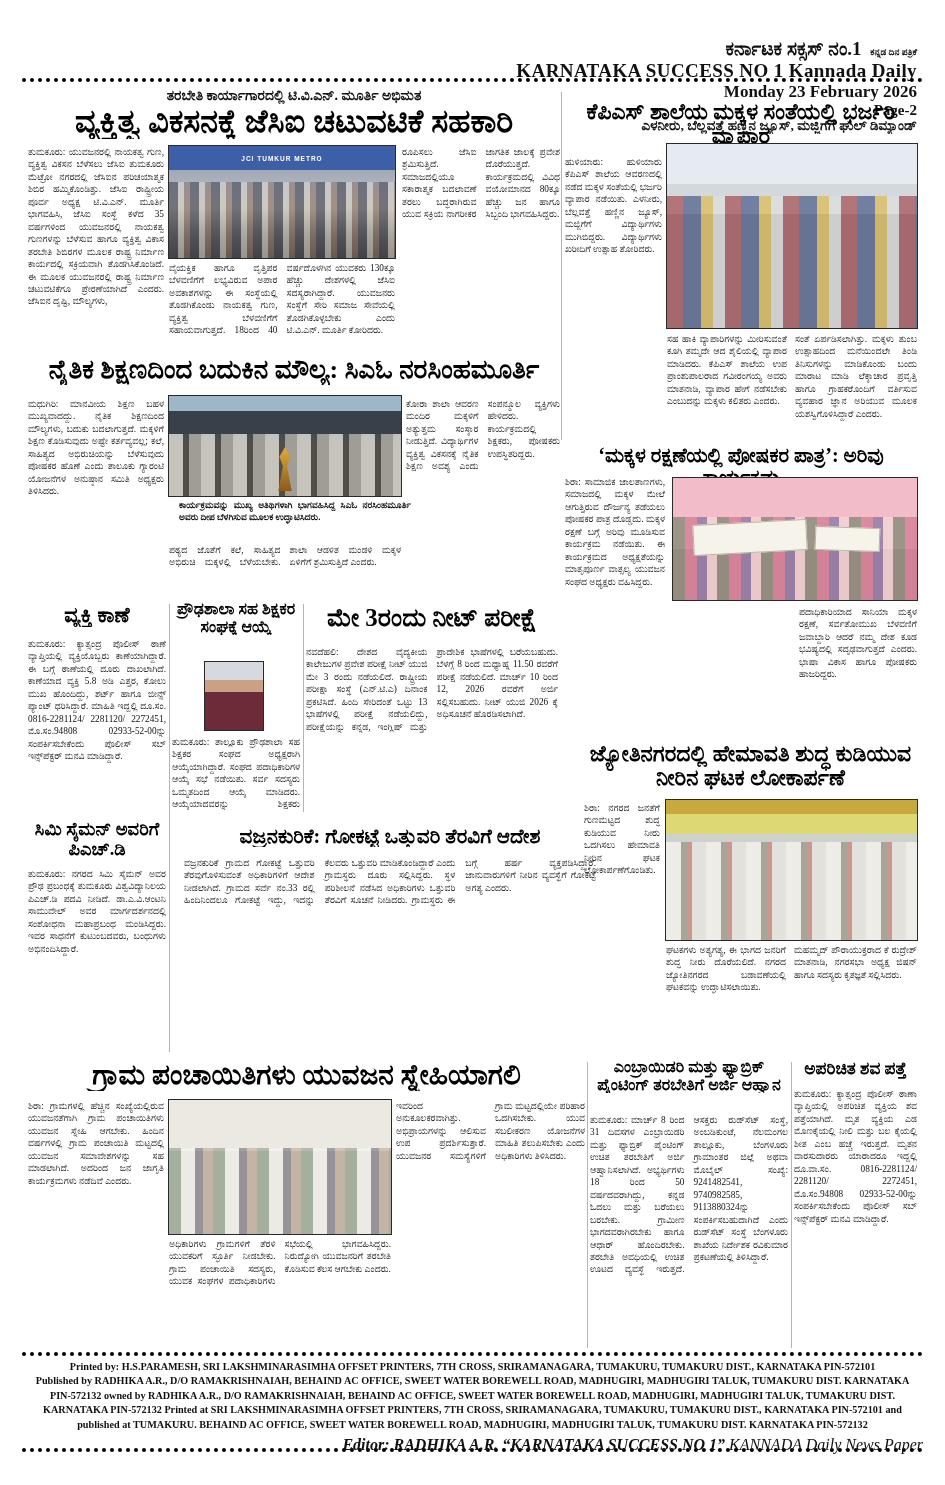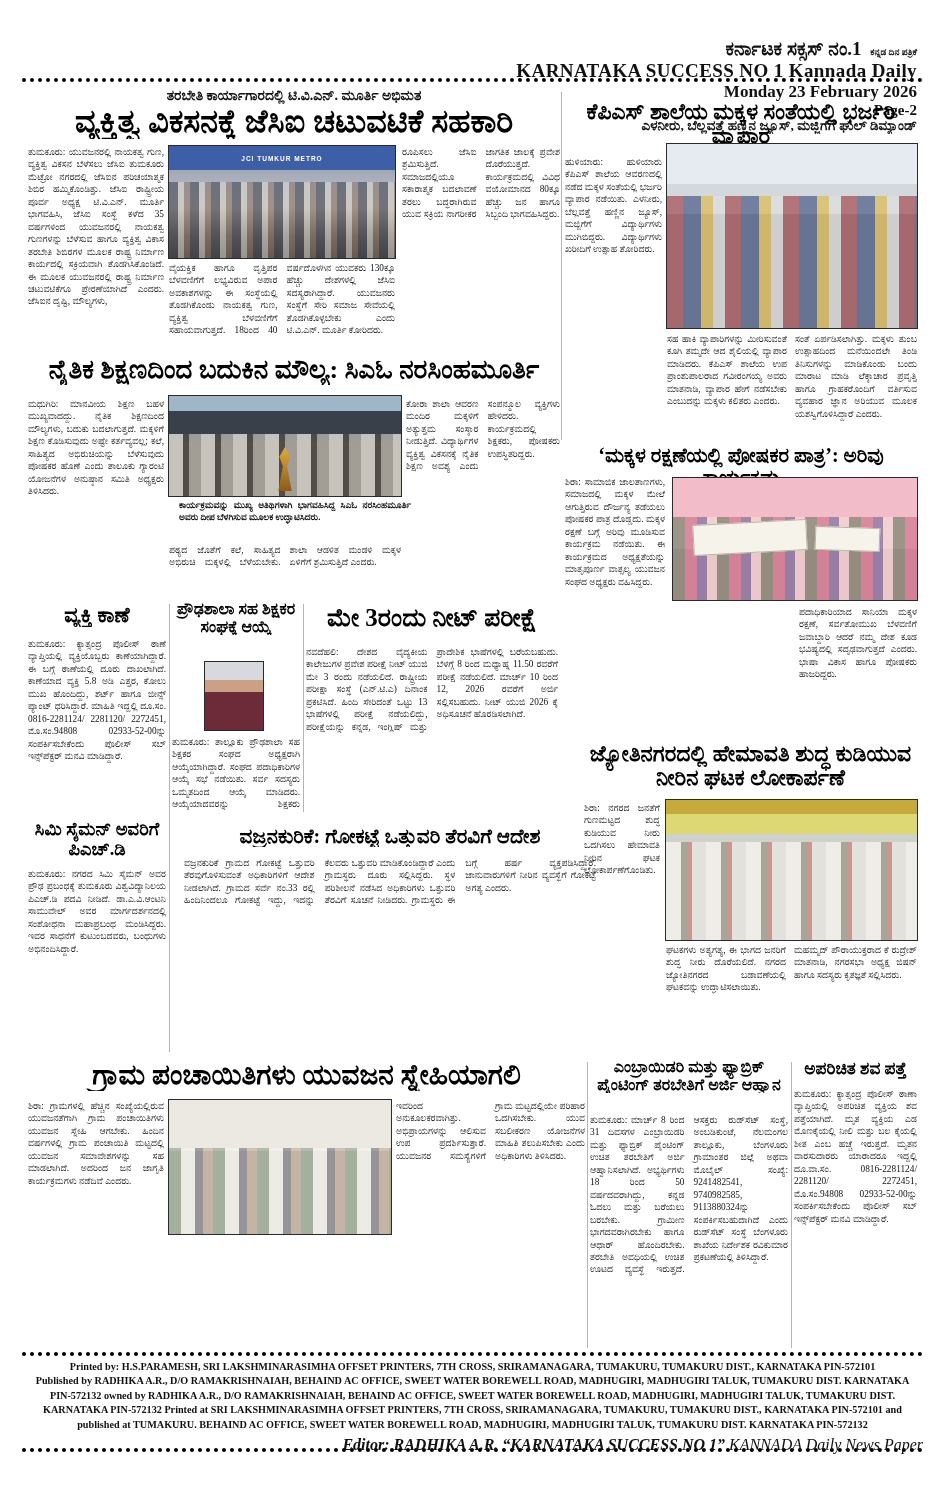--- a/index.html
+++ b/index.html
@@ -136,20 +136,21 @@
     <div class="abs bt" style="left:82px;top:202px;width:120px;height:112px;">ಘಟಕಗಳು ಅತ್ಯಗತ್ಯ, ಈ ಭಾಗದ ಜನರಿಗೆ ಶುದ್ಧ ನೀರು ದೊರೆಯಲಿದೆ. ನಗರದ ಜ್ಯೋತಿನಗರದ ಬಡಾವಣೆಯಲ್ಲಿ ಘಟಕವನ್ನು ಉದ್ಘಾಟಿಸಲಾಯಿತು.</div>
     <div class="abs bt" style="left:210px;top:202px;width:123px;height:112px;">ಮಹಮ್ಮದ್ ಪೌರಾಯುಕ್ತರಾದ ಕೆ ರುದ್ರೇಶ್ ಮಾತನಾಡಿ, ನಗರಸಭಾ ಅಧ್ಯಕ್ಷ ಜಿಷನ್ ಹಾಗೂ ಸದಸ್ಯರು ಕೃತಜ್ಞತೆ ಸಲ್ಲಿಸಿದರು.</div>
   </section>
 
   <section class="abs" style="left:28px;top:1058px;width:557px;height:292px;">
     <div class="abs hl" style="left:0;top:2px;width:557px;font-size:28px;">ಗ್ರಾಮ ಪಂಚಾಯಿತಿಗಳು ಯುವಜನ ಸ್ನೇಹಿಯಾಗಲಿ</div>
     <div class="abs bt" style="left:0;top:42px;width:136px;height:250px;">ಶಿರಾ: ಗ್ರಾಮಗಳಲ್ಲಿ ಹೆಚ್ಚಿನ ಸಂಖ್ಯೆಯಲ್ಲಿರುವ ಯುವಜನತೆಗಾಗಿ ಗ್ರಾಮ ಪಂಚಾಯಿತಿಗಳು ಯುವಜನ ಸ್ನೇಹಿ ಆಗಬೇಕು. ಹಿಂದಿನ ವರ್ಷಗಳಲ್ಲಿ ಗ್ರಾಮ ಪಂಚಾಯಿತಿ ಮಟ್ಟದಲ್ಲಿ ಯುವಜನ ಸಮಾವೇಶಗಳನ್ನು ಸಹ ಮಾಡಲಾಗಿದೆ. ಅದರಿಂದ ಜನ ಜಾಗೃತಿ ಕಾರ್ಯಕ್ರಮಗಳು ನಡೆದಿವೆ ಎಂದರು.</div>
     <div class="photo" style="left:141px;top:42px;width:222px;height:134px;background:linear-gradient(180deg,#ebe9e2 0 38%,#d8d4cc 38% 100%);">
       <div class="crowd" style="height:64%;background:repeating-linear-gradient(90deg,rgba(90,120,90,.4) 0 12px,rgba(245,244,240,.7) 12px 26px,rgba(70,70,90,.45) 26px 34px,rgba(160,120,90,.35) 34px 44px);"></div>
     </div>
+    <div class="abs bt c2" style="left:141px;top:180px;width:222px;height:112px;">ಅಧಿಕಾರಿಗಳು ಗ್ರಾಮಗಳಿಗೆ ತೆರಳಿ ಯುವಕರಿಗೆ ಸ್ಫೂರ್ತಿ ನೀಡಬೇಕು. ಗ್ರಾಮ ಪಂಚಾಯಿತಿ ಸದಸ್ಯರು, ಯುವಕ ಸಂಘಗಳ ಪದಾಧಿಕಾರಿಗಳು ಸಭೆಯಲ್ಲಿ ಭಾಗವಹಿಸಿದ್ದರು. ನಿರುದ್ಯೋಗಿ ಯುವಜನರಿಗೆ ತರಬೇತಿ ಕೊಡಿಸುವ ಕೆಲಸ ಆಗಬೇಕು ಎಂದರು.</div>
     <div class="abs bt c2" style="left:368px;top:42px;width:189px;height:250px;">ಇವರಿಂದ ಅನುಕೂಲಕರವಾಗಿತ್ತು. ಅಭಿಪ್ರಾಯಗಳನ್ನು ಆಲಿಸುವ ಉಪ ಪ್ರದರ್ಶಿಸುತ್ತಾರೆ. ಯುವಜನರ ಸಮಸ್ಯೆಗಳಿಗೆ ಗ್ರಾಮ ಮಟ್ಟದಲ್ಲಿಯೇ ಪರಿಹಾರ ಒದಗಿಸಬೇಕು. ಯುವ ಸಬಲೀಕರಣ ಯೋಜನೆಗಳ ಮಾಹಿತಿ ತಲುಪಿಸಬೇಕು ಎಂದು ಅಧಿಕಾರಿಗಳು ತಿಳಿಸಿದರು.</div>
   </section>
 
   <div class="abs vr" style="left:587px;top:1062px;height:286px;"></div>
 
   <section class="abs" style="left:590px;top:1058px;width:198px;height:292px;">
     <div class="abs hl" style="left:0;top:0;width:198px;font-size:16px;">ಎಂಬ್ರಾಯಿಡರಿ ಮತ್ತು ಫ್ಯಾಬ್ರಿಕ್ ಪೈಂಟಿಂಗ್ ತರಬೇತಿಗೆ ಅರ್ಜಿ ಆಹ್ವಾನ</div>
     <div class="abs bt c2" style="left:0;top:56px;width:198px;height:236px;">ತುಮಕೂರು: ಮಾರ್ಚ್ 8 ರಿಂದ 31 ದಿವಸಗಳ ಎಂಬ್ರಾಯಿಡರಿ ಮತ್ತು ಫ್ಯಾಬ್ರಿಕ್ ಪೈಂಟಿಂಗ್ ಉಚಿತ ತರಬೇತಿಗೆ ಅರ್ಜಿ ಆಹ್ವಾನಿಸಲಾಗಿದೆ. ಅಭ್ಯರ್ಥಿಗಳು 18 ರಿಂದ 50 ವರ್ಷದವರಾಗಿದ್ದು, ಕನ್ನಡ ಓದಲು ಮತ್ತು ಬರೆಯಲು ಬರಬೇಕು. ಗ್ರಾಮೀಣ ಭಾಗದವರಾಗಿರಬೇಕು ಹಾಗೂ ಆಧಾರ್ ಹೊಂದಿರಬೇಕು. ತರಬೇತಿ ಅವಧಿಯಲ್ಲಿ ಉಚಿತ ಊಟದ ವ್ಯವಸ್ಥೆ ಇರುತ್ತದೆ. ಆಸಕ್ತರು ರುಡ್‌ಸೆಟ್ ಸಂಸ್ಥೆ, ಅಂಬಡಿಕುಂಟೆ, ನೆಲಮಂಗಲ ತಾಲ್ಲೂಕು, ಬೆಂಗಳೂರು ಗ್ರಾಮಾಂತರ ಜಿಲ್ಲೆ ಅಥವಾ ಮೊಬೈಲ್ ಸಂಖ್ಯೆ: 9241482541, 9740982585, 9113880324ನ್ನು ಸಂಪರ್ಕಿಸಬಹುದಾಗಿದೆ ಎಂದು ರುಡ್‌ಸೆಟ್ ಸಂಸ್ಥೆ ಬೆಂಗಳೂರು ಶಾಖೆಯ ನಿರ್ದೇಶಕ ರವಿಕುಮಾರ ಪ್ರಕಟಣೆಯಲ್ಲಿ ತಿಳಿಸಿದ್ದಾರೆ.</div>
   </section>
 

